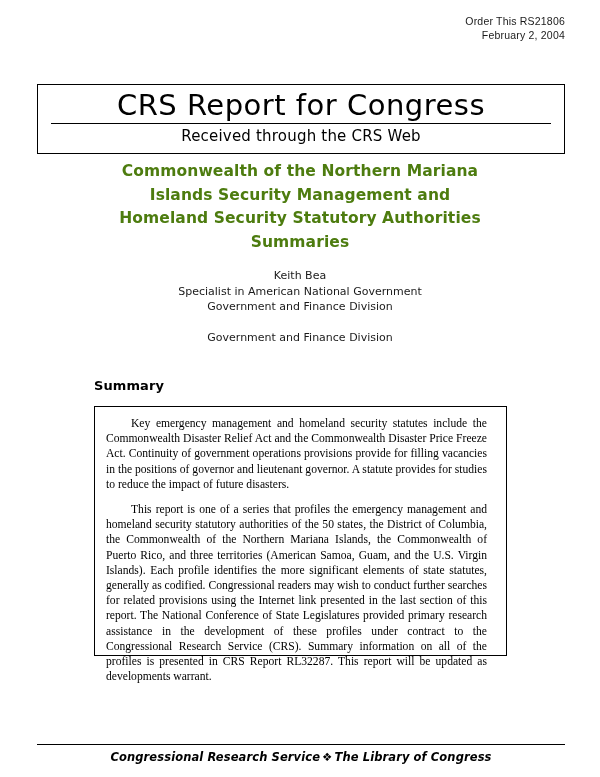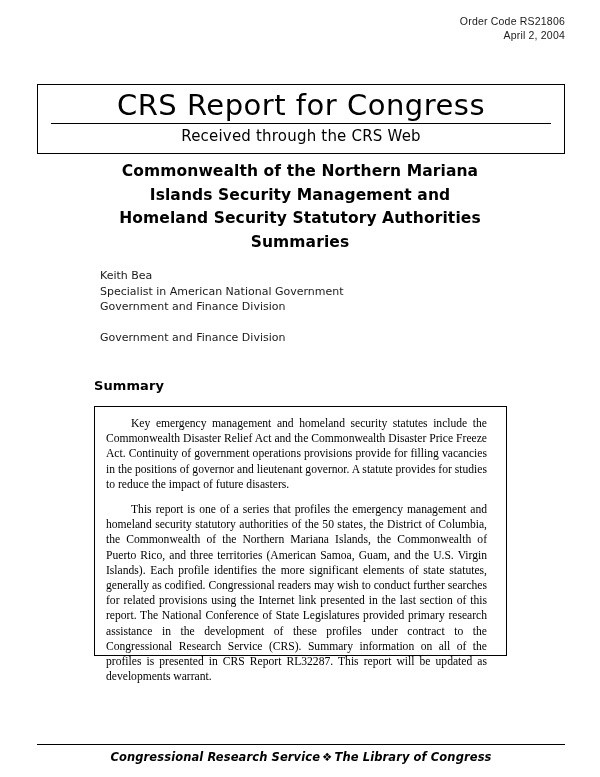--- a/index.html
+++ b/index.html
@@ -81,30 +81,30 @@
     position: absolute;
     left: 80px;
     top: 160px;
     width: 440px;
     text-align: center;
     font-family: "DejaVu Sans", sans-serif;
     font-weight: bold;
     font-size: 15.5px;
     line-height: 23.5px;
     letter-spacing: 0.1px;
-    color: #000000;
+    color: #4d7c0f;
   }
 
   
   .authors {
     position: absolute;
     left: 100px;
     top: 268px;
     width: 400px;
-    text-align: left;
+    text-align: center;
     font-family: "DejaVu Sans", sans-serif;
     font-size: 11px;
     line-height: 15.5px;
     color: #1a1a1a;
   }
   .author-group { margin: 0; }
   .author-group + .author-group { margin-top: 15px; }
   .author-group div { white-space: nowrap; }
 
   
@@ -169,22 +169,22 @@
     font-weight: normal;
     padding: 0 2px;
   }
 </style>
 </head>
 <body>
 
 <div class="page">
 
   <div class="order-block">
-    <div>Order Code RS21806</div>
-    <div>April 2, 2004</div>
+    <div>Order This RS21806</div>
+    <div>February 2, 2004</div>
   </div>
 
   <div class="banner">
     <div class="banner-title">CRS Report for Congress</div>
     <div class="banner-rule"></div>
     <div class="banner-sub">Received through the CRS Web</div>
   </div>
 
   <div class="doc-title">
     <div>Commonwealth of the Northern Mariana</div>

